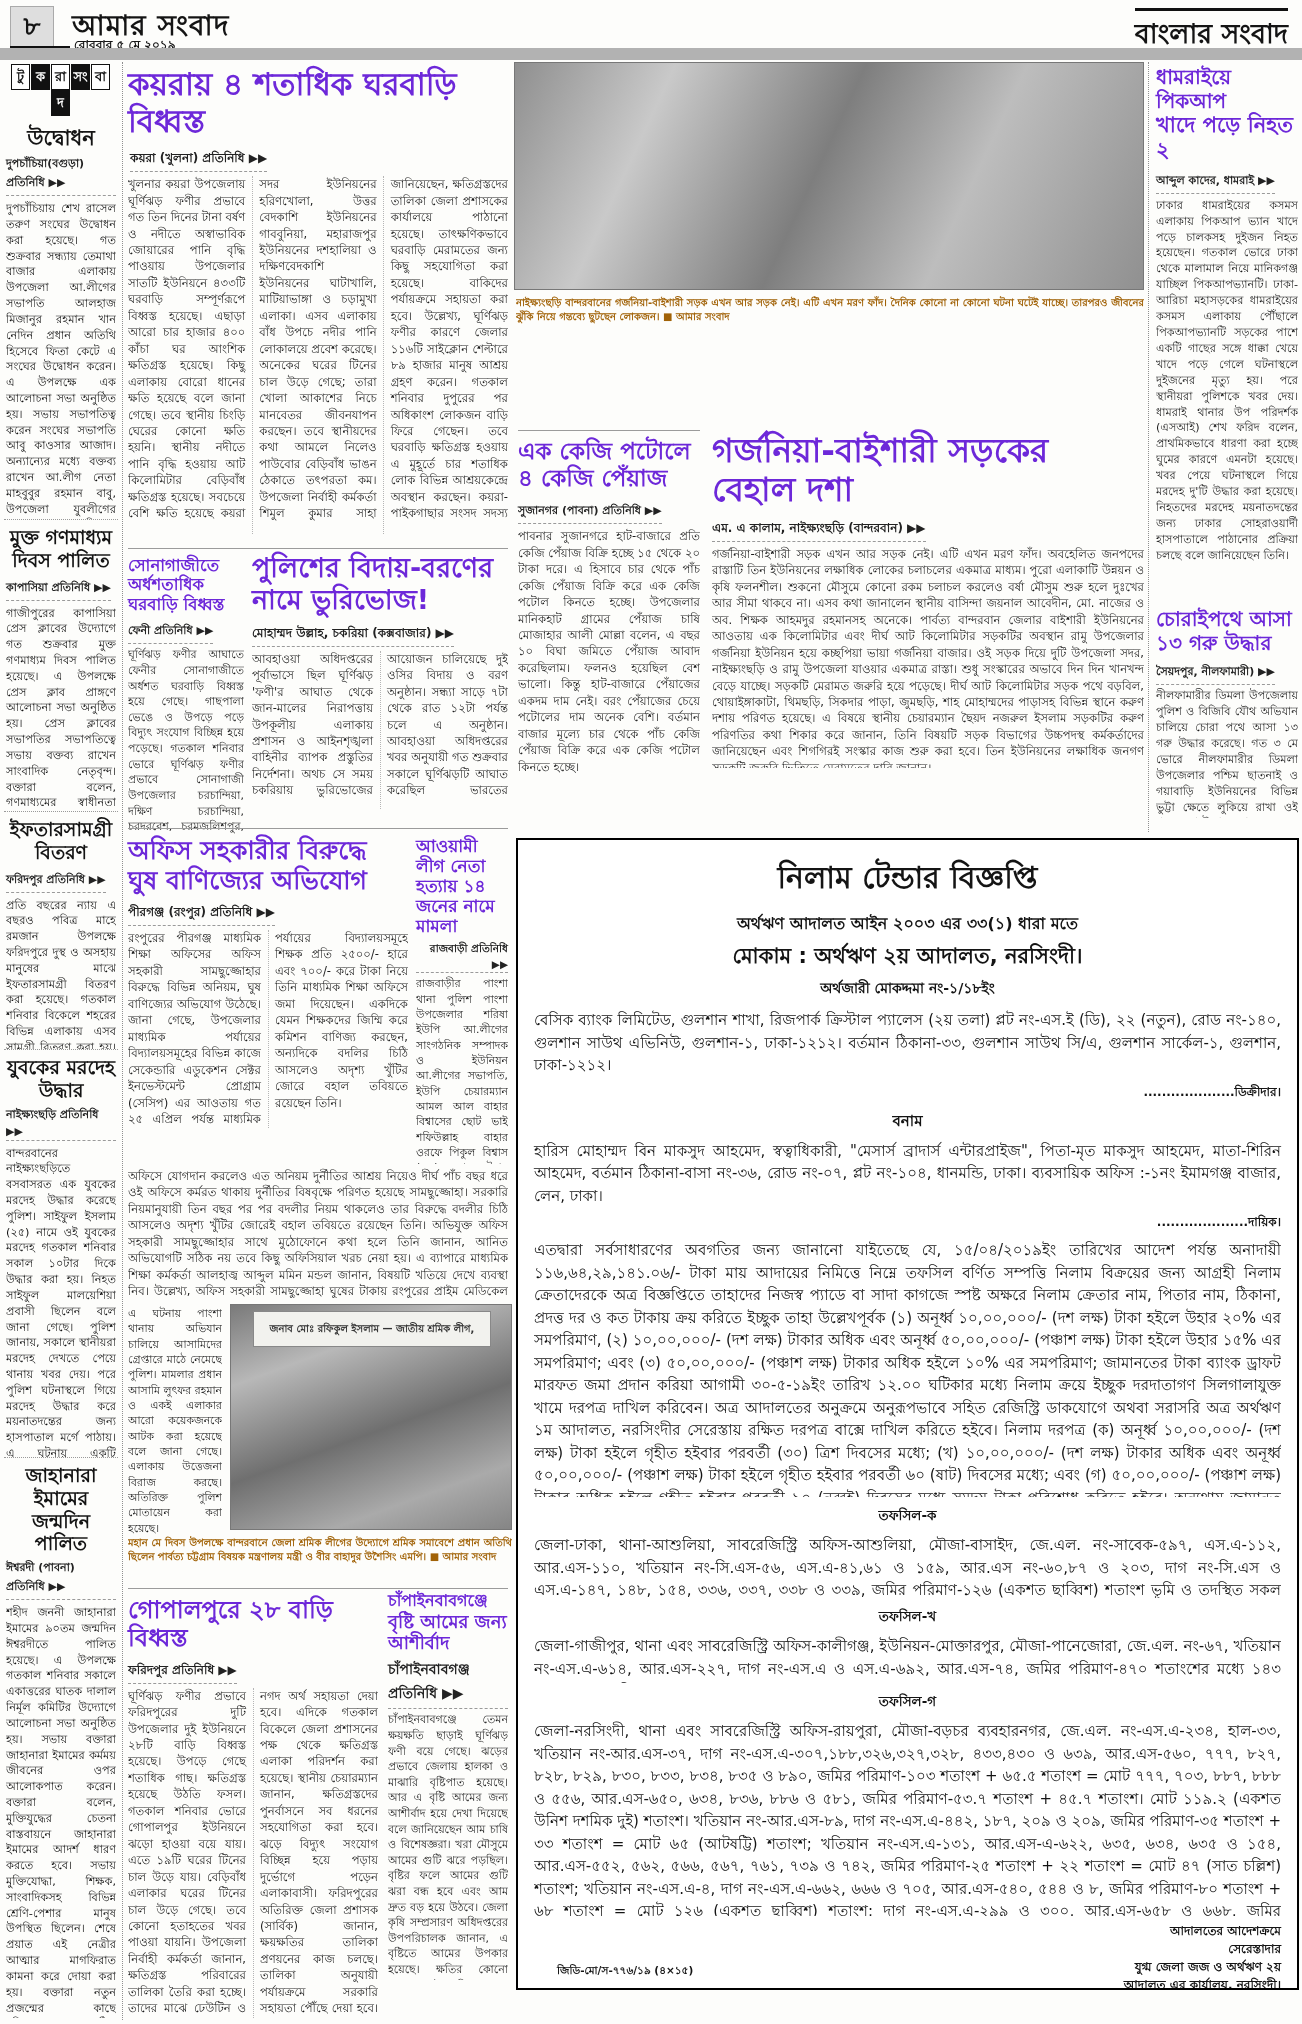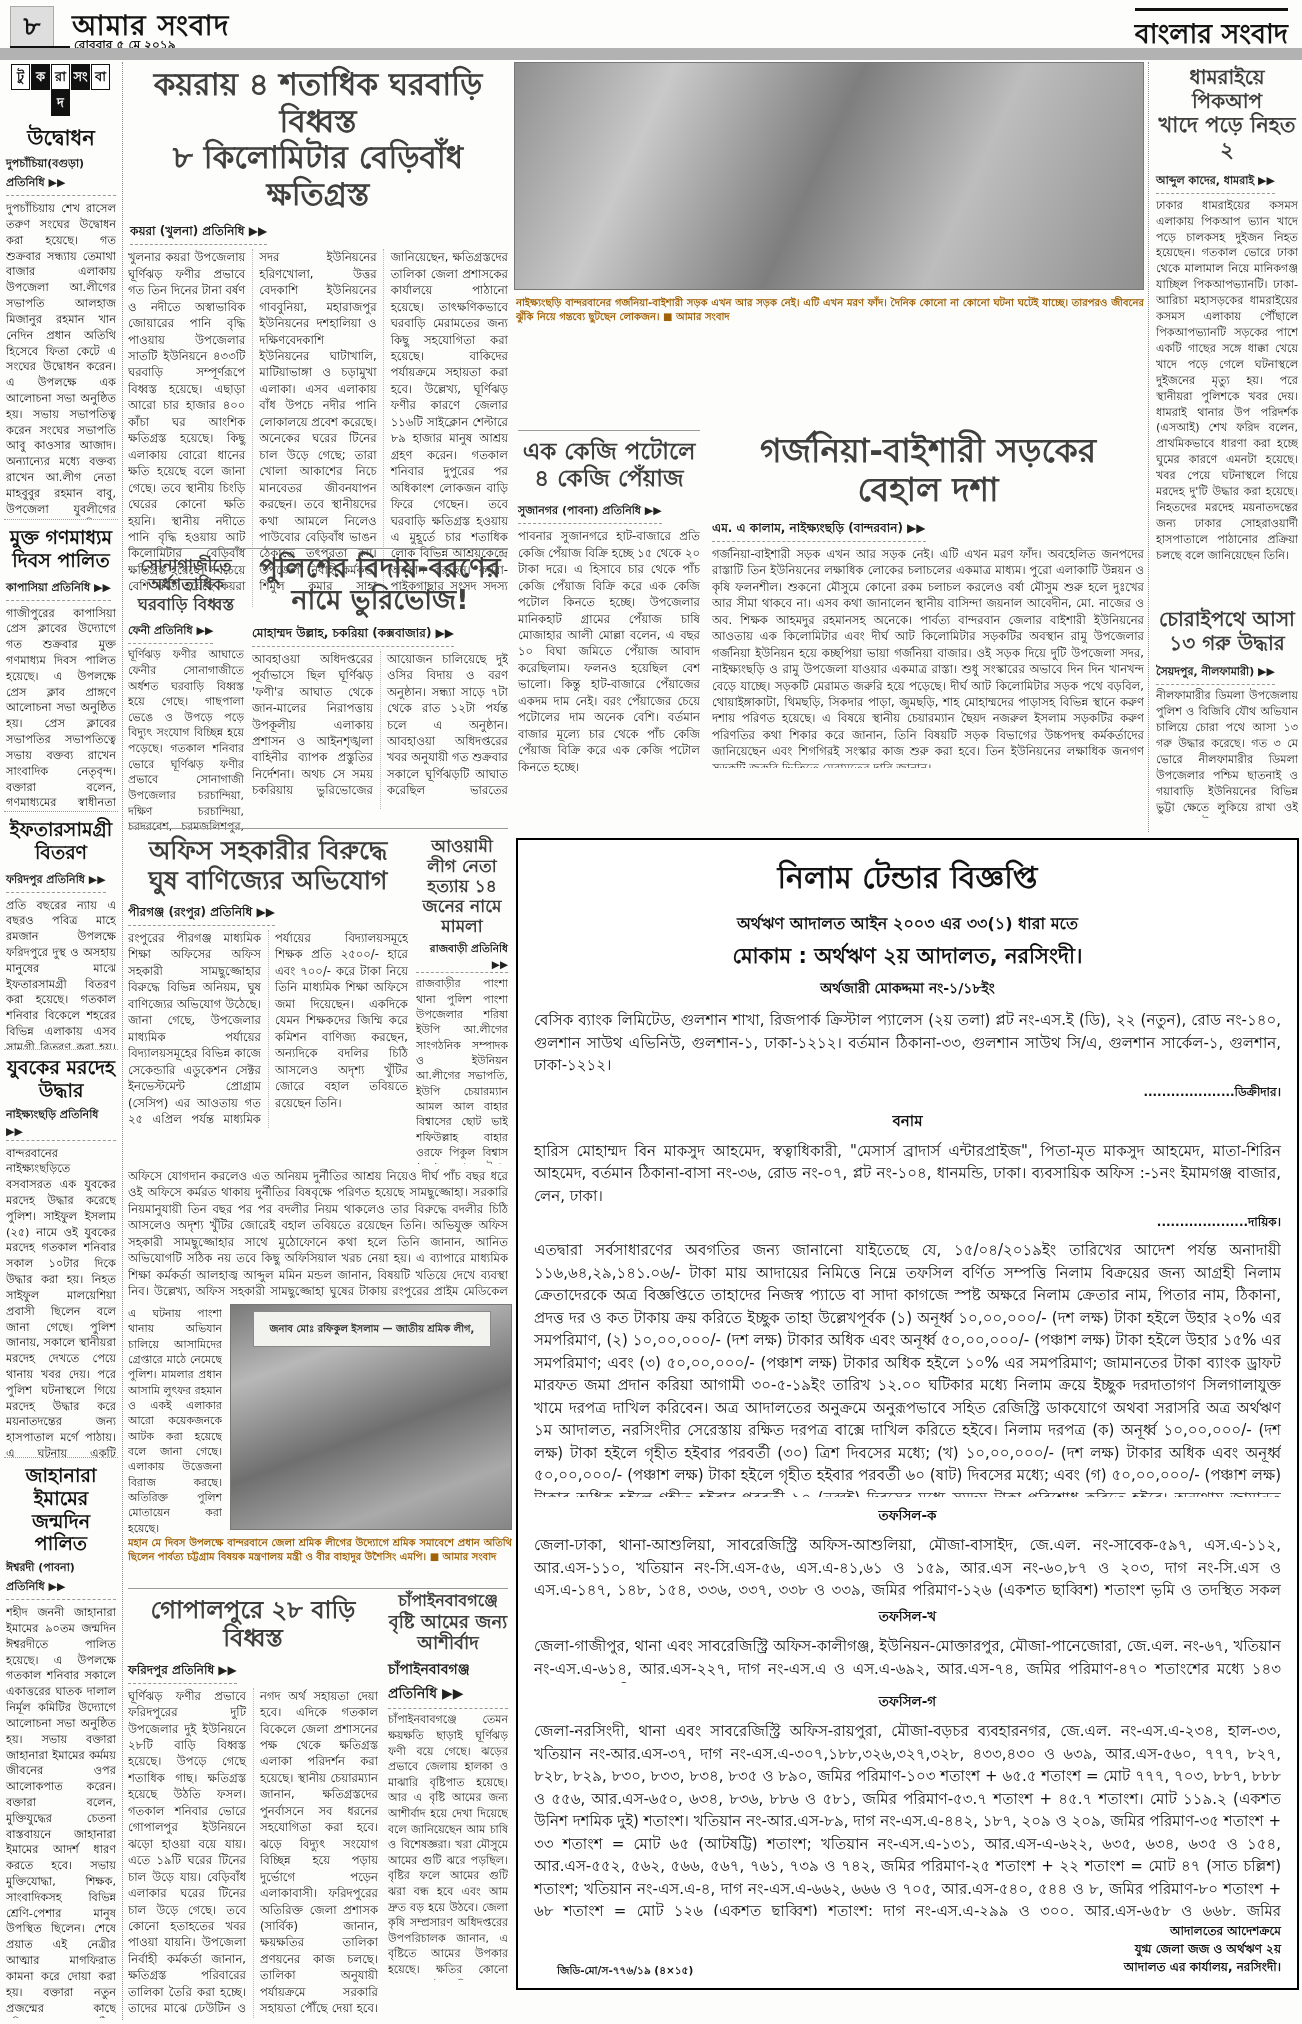--- a/index.html
+++ b/index.html
@@ -1,19 +1,19 @@
 <!DOCTYPE html>
 <html><head>
 <meta charset="utf-8">
 <style>
   html,body{margin:0;padding:0;background:#e8e8e4;}
   .page{position:relative;width:1302px;height:2024px;background:#fdfdfb;margin:0 auto;
         font-family:"DejaVu Sans", sans-serif;color:#141414;overflow:hidden;}
   .abs{position:absolute;}
-  .headline{font-weight:bold;text-align:center;line-height:1.18;color:#404040;}
+  .headline{font-weight:bold;line-height:1.18;color:#6d28d9;}
   .byline{font-weight:bold;font-size:12px;color:#222;display:inline-block;
           border-bottom:1px dashed #9a9a9a;padding-bottom:2px;}
   .body{font-size:11.6px;line-height:1.42;text-align:justify;overflow:hidden;color:#1d1d1d;}
   .cols2{column-count:2;column-gap:14px;column-rule:1px dotted #b5b5b5;}
   .cols3{column-count:3;column-gap:14px;column-rule:1px dotted #b5b5b5;}
   .vrule{border-left:1px dotted #8f8f8f;width:0;}
   .hrule{border-top:1px solid #9b9b9b;height:0;}
   .photo{background:linear-gradient(115deg,#8f8f8f 0%,#c9c9c9 22%,#7e7e7e 48%,#bdbdbd 70%,#909090 100%);
          border:1px solid #777;box-sizing:border-box;}
   .caption{font-size:10px;font-weight:bold;line-height:1.35;color:#a16207;text-align:justify;}
@@ -85,21 +85,20 @@
 
     <div class="rail-art" style="height:560px;border-bottom:none;">
       <div class="rail-title">জাহানারা ইমামের জন্মদিন পালিত</div>
       <span class="byline" style="font-size:11px;">ঈশ্বরদী (পাবনা) প্রতিনিধি ▶▶</span>
       <div class="rail-body" style="height:470px;">শহীদ জননী জাহানারা ইমামের ৯০তম জন্মদিন ঈশ্বরদীতে পালিত হয়েছে। এ উপলক্ষে গতকাল শনিবার সকালে একাত্তরের ঘাতক দালাল নির্মূল কমিটির উদ্যোগে আলোচনা সভা অনুষ্ঠিত হয়। সভায় বক্তারা জাহানারা ইমামের কর্মময় জীবনের ওপর আলোকপাত করেন। বক্তারা বলেন, মুক্তিযুদ্ধের চেতনা বাস্তবায়নে জাহানারা ইমামের আদর্শ ধারণ করতে হবে। সভায় মুক্তিযোদ্ধা, শিক্ষক, সাংবাদিকসহ বিভিন্ন শ্রেণি-পেশার মানুষ উপস্থিত ছিলেন। শেষে প্রয়াত এই নেত্রীর আত্মার মাগফিরাত কামনা করে দোয়া করা হয়। বক্তারা নতুন প্রজন্মের কাছে মুক্তিযুদ্ধের সঠিক ইতিহাস তুলে ধরার আহ্বান জানান।</div>
     </div>
   </div>
 
   <div class="abs" style="left:128px;top:66px;width:380px;">
     <div class="headline" style="font-size:31px;">কয়রায় ৪ শতাধিক ঘরবাড়ি বিধ্বস্ত</div>
-    <div class="headline" style="font-size:31px;">৮ কিলোমিটার বেড়িবাঁধ ক্ষতিগ্রস্ত</div>
     <div style="margin:8px 0 4px 2px;"><span class="byline">কয়রা (খুলনা) প্রতিনিধি ▶▶</span></div>
     <div class="body cols3" style="height:358px;">খুলনার কয়রা উপজেলায় ঘূর্ণিঝড় ফণীর প্রভাবে গত তিন দিনের টানা বর্ষণ ও নদীতে অস্বাভাবিক জোয়ারের পানি বৃদ্ধি পাওয়ায় উপজেলার সাতটি ইউনিয়নে ৪৩৩টি ঘরবাড়ি সম্পূর্ণরূপে বিধ্বস্ত হয়েছে। এছাড়া আরো চার হাজার ৪০০ কাঁচা ঘর আংশিক ক্ষতিগ্রস্ত হয়েছে। কিছু এলাকায় বোরো ধানের ক্ষতি হয়েছে বলে জানা গেছে। তবে স্থানীয় চিংড়ি ঘেরের কোনো ক্ষতি হয়নি। স্থানীয় নদীতে পানি বৃদ্ধি হওয়ায় আট কিলোমিটার বেড়িবাঁধ ক্ষতিগ্রস্ত হয়েছে। সবচেয়ে বেশি ক্ষতি হয়েছে কয়রা সদর ইউনিয়নের হরিণখোলা, উত্তর বেদকাশি ইউনিয়নের গাববুনিয়া, মহারাজপুর ইউনিয়নের দশহালিয়া ও দক্ষিণবেদকাশি ইউনিয়নের ঘাটাখালি, মাটিয়াভাঙ্গা ও চড়ামুখা এলাকা। এসব এলাকায় বাঁধ উপচে নদীর পানি লোকালয়ে প্রবেশ করেছে। অনেকের ঘরের টিনের চাল উড়ে গেছে; তারা খোলা আকাশের নিচে মানবেতর জীবনযাপন করছেন। তবে স্থানীয়দের কথা আমলে নিলেও পাউবোর বেড়িবাঁধ ভাঙন ঠেকাতে তৎপরতা কম। উপজেলা নির্বাহী কর্মকর্তা শিমুল কুমার সাহা জানিয়েছেন, ক্ষতিগ্রস্তদের তালিকা জেলা প্রশাসকের কার্যালয়ে পাঠানো হয়েছে। তাৎক্ষণিকভাবে ঘরবাড়ি মেরামতের জন্য কিছু সহযোগিতা করা হয়েছে। বাকিদের পর্যায়ক্রমে সহায়তা করা হবে। উল্লেখ্য, ঘূর্ণিঝড় ফণীর কারণে জেলার ১১৬টি সাইক্লোন শেল্টারে ৮৯ হাজার মানুষ আশ্রয় গ্রহণ করেন। গতকাল শনিবার দুপুরের পর অধিকাংশ লোকজন বাড়ি ফিরে গেছেন। তবে ঘরবাড়ি ক্ষতিগ্রস্ত হওয়ায় এ মুহূর্তে চার শতাধিক লোক বিভিন্ন আশ্রয়কেন্দ্রে অবস্থান করছেন। কয়রা-পাইকগাছার সংসদ সদস্য মো. আক্তারুজ্জামান বাবু ও কয়রা উপজেলা পরিষদের নবনির্বাচিত চেয়ারম্যান আলহাজ এস এম শফিকুল ইসলাম ক্ষতিগ্রস্ত এলাকা পরিদর্শন করেন ও ভাঙ্গনকবলিত বেড়িবাঁধ দ্রুত মেরামতের নির্দেশ দেন। ক্ষতিগ্রস্তদের মাঝে শুকনো খাবার বিতরণ করা হয়েছে।</div>
   </div>
 
   <div class="abs photo" style="left:514px;top:62px;width:630px;height:228px;"></div>
   <div class="abs caption" style="left:516px;top:296px;width:628px;height:42px;overflow:hidden;">নাইক্ষ্যংছড়ি বান্দরবানের গর্জনিয়া-বাইশারী সড়ক এখন আর সড়ক নেই। এটি এখন মরণ ফাঁদ। দৈনিক কোনো না কোনো ঘটনা ঘটেই যাচ্ছে। তারপরও জীবনের ঝুঁকি নিয়ে গন্তব্যে ছুটছেন লোকজন। ■ আমার সংবাদ</div>
 
   <div class="abs vrule" style="left:1148px;top:62px;height:770px;"></div>
   <div class="abs" style="left:1156px;top:66px;width:142px;">
     <div class="headline" style="font-size:20px;">ধামরাইয়ে পিকআপ</div>
@@ -193,19 +192,20 @@
     <p class="t-right">....................দায়িক।</p>
     <p class="t-body" style="height:258px;overflow:hidden;">এতদ্বারা সর্বসাধারণের অবগতির জন্য জানানো যাইতেছে যে, ১৫/০৪/২০১৯ইং তারিখের আদেশ পর্যন্ত অনাদায়ী ১১৬,৬৪,২৯,১৪১.০৬/- টাকা মায় আদায়ের নিমিত্তে নিম্নে তফসিল বর্ণিত সম্পত্তি নিলাম বিক্রয়ের জন্য আগ্রহী নিলাম ক্রেতাদেরকে অত্র বিজ্ঞপ্তিতে তাহাদের নিজস্ব প্যাডে বা সাদা কাগজে স্পষ্ট অক্ষরে নিলাম ক্রেতার নাম, পিতার নাম, ঠিকানা, প্রদত্ত দর ও কত টাকায় ক্রয় করিতে ইচ্ছুক তাহা উল্লেখপূর্বক (১) অনূর্ধ্ব ১০,০০,০০০/- (দশ লক্ষ) টাকা হইলে উহার ২০% এর সমপরিমাণ, (২) ১০,০০,০০০/- (দশ লক্ষ) টাকার অধিক এবং অনূর্ধ্ব ৫০,০০,০০০/- (পঞ্চাশ লক্ষ) টাকা হইলে উহার ১৫% এর সমপরিমাণ; এবং (৩) ৫০,০০,০০০/- (পঞ্চাশ লক্ষ) টাকার অধিক হইলে ১০% এর সমপরিমাণ; জামানতের টাকা ব্যাংক ড্রাফট মারফত জমা প্রদান করিয়া আগামী ৩০-৫-১৯ইং তারিখ ১২.০০ ঘটিকার মধ্যে নিলাম ক্রয়ে ইচ্ছুক দরদাতাগণ সিলগালাযুক্ত খামে দরপত্র দাখিল করিবেন। অত্র আদালতের অনুক্রমে অনুরূপভাবে সহিত রেজিস্ট্রি ডাকযোগে অথবা সরাসরি অত্র অর্থঋণ ১ম আদালত, নরসিংদীর সেরেস্তায় রক্ষিত দরপত্র বাক্সে দাখিল করিতে হইবে। নিলাম দরপত্র (ক) অনূর্ধ্ব ১০,০০,০০০/- (দশ লক্ষ) টাকা হইলে গৃহীত হইবার পরবর্তী (৩০) ত্রিশ দিবসের মধ্যে; (খ) ১০,০০,০০০/- (দশ লক্ষ) টাকার অধিক এবং অনূর্ধ্ব ৫০,০০,০০০/- (পঞ্চাশ লক্ষ) টাকা হইলে গৃহীত হইবার পরবর্তী ৬০ (ষাট) দিবসের মধ্যে; এবং (গ) ৫০,০০,০০০/- (পঞ্চাশ লক্ষ) টাকার অধিক হইলে গৃহীত হইবার পরবর্তী ৯০ (নব্বই) দিবসের মধ্যে সমুদয় টাকা পরিশোধ করিতে হইবে। অন্যথায় জামানত বাজেয়াপ্ত হইবে। উক্ত দিবসে উপস্থিত দরদাতাদের সম্মুখে দরপত্র খোলা হইবে।</p>
     <div class="t-sched">তফসিল-ক</div>
     <p class="t-body" style="height:64px;overflow:hidden;">জেলা-ঢাকা, থানা-আশুলিয়া, সাবরেজিস্ট্রি অফিস-আশুলিয়া, মৌজা-বাসাইদ, জে.এল. নং-সাবেক-৫৯৭, এস.এ-১১২, আর.এস-১১০, খতিয়ান নং-সি.এস-৫৬, এস.এ-৪১,৬১ ও ১৫৯, আর.এস নং-৬০,৮৭ ও ২০৩, দাগ নং-সি.এস ও এস.এ-১৪৭, ১৪৮, ১৫৪, ৩৩৬, ৩৩৭, ৩৩৮ ও ৩৩৯, জমির পরিমাণ-১২৬ (একশত ছাব্বিশ) শতাংশ ভূমি ও তদস্থিত সকল স্থাপনা। যাহার চৌহদ্দি: উত্তর- রাস্তা, দক্ষিণ-রহমান গং, পূর্ব- গোলাম আজগর গং ও পশ্চিম- রাস্তা।</p>
     <div class="t-sched">তফসিল-খ</div>
     <p class="t-body" style="height:48px;overflow:hidden;">জেলা-গাজীপুর, থানা এবং সাবরেজিস্ট্রি অফিস-কালীগঞ্জ, ইউনিয়ন-মোক্তারপুর, মৌজা-পানেজোরা, জে.এল. নং-৬৭, খতিয়ান নং-এস.এ-৬১৪, আর.এস-২২৭, দাগ নং-এস.এ ও এস.এ-৬৯২, আর.এস-৭৪, জমির পরিমাণ-৪৭০ শতাংশের মধ্যে ১৪৩ (একশত তেতাল্লিশ) শতাংশ।</p>
     <div class="t-sched">তফসিল-গ</div>
     <p class="t-body" style="height:196px;overflow:hidden;">জেলা-নরসিংদী, থানা এবং সাবরেজিস্ট্রি অফিস-রায়পুরা, মৌজা-বড়চর ব্যবহারনগর, জে.এল. নং-এস.এ-২৩৪, হাল-৩৩, খতিয়ান নং-আর.এস-৩৭, দাগ নং-এস.এ-৩০৭,১৮৮,৩২৬,৩২৭,৩২৮, ৪৩৩,৪৩০ ও ৬৩৯, আর.এস-৫৬০, ৭৭৭, ৮২৭, ৮২৮, ৮২৯, ৮৩০, ৮৩৩, ৮৩৪, ৮৩৫ ও ৮৯০, জমির পরিমাণ-১০৩ শতাংশ + ৬৫.৫ শতাংশ = মোট ৭৭৭, ৭০৩, ৮৮৭, ৮৮৮ ও ৫৫৬, আর.এস-৬৫০, ৬৩৪, ৮৩৬, ৮৮৬ ও ৫৮১, জমির পরিমাণ-৫৩.৭ শতাংশ + ৪৫.৭ শতাংশ। মোট ১১৯.২ (একশত উনিশ দশমিক দুই) শতাংশ। খতিয়ান নং-আর.এস-৮৯, দাগ নং-এস.এ-৪৪২, ১৮৭, ২০৯ ও ২০৯, জমির পরিমাণ-৩৫ শতাংশ + ৩৩ শতাংশ = মোট ৬৫ (আটষট্টি) শতাংশ; খতিয়ান নং-এস.এ-১৩১, আর.এস-এ-৬২২, ৬৩৫, ৬৩৪, ৬৩৫ ও ১৫৪, আর.এস-৫৫২, ৫৬২, ৫৬৬, ৫৬৭, ৭৬১, ৭৩৯ ও ৭৪২, জমির পরিমাণ-২৫ শতাংশ + ২২ শতাংশ = মোট ৪৭ (সাত চল্লিশ) শতাংশ; খতিয়ান নং-এস.এ-৪, দাগ নং-এস.এ-৬৬২, ৬৬৬ ও ৭০৫, আর.এস-৫৪০, ৫৪৪ ও ৮, জমির পরিমাণ-৮০ শতাংশ + ৬৮ শতাংশ = মোট ১২৬ (একশত ছাব্বিশ) শতাংশ; দাগ নং-এস.এ-২৯৯ ও ৩০০, আর.এস-৬৫৮ ও ৬৬৮, জমির পরিমাণ-১২০ শতাংশ + ১১৩.৫ শতাংশ + ৬৮ শতাংশ + ৪৮ শতাংশ + ১২৬ শতাংশ + ৮২ শতাংশ + ৮২ শতাংশ। সর্বমোট ২৬৬ শতাংশ + ৬৬.৫ শতাংশ = ৩৩২.৫০ (নয়শত বত্রিশ দশমিক পাঁচ) শতাংশ ভূমি ও তদস্থিত সকল স্থাপনা।</p>
     <div class="t-sign">
       <div>আদালতের আদেশক্রমে</div>
+      <div>সেরেস্তাদার</div>
       <div>যুগ্ম জেলা জজ ও অর্থঋণ ২য়</div>
       <div>আদালত এর কার্যালয়, নরসিংদী।</div>
     </div>
     <div class="t-small" style="position:absolute;left:12px;bottom:8px;margin-left:27px;">জিডি-মো/স-৭৭৬/১৯ (৪×১৫)</div>
   </div>
 
 </div>
 
 </body></html>

